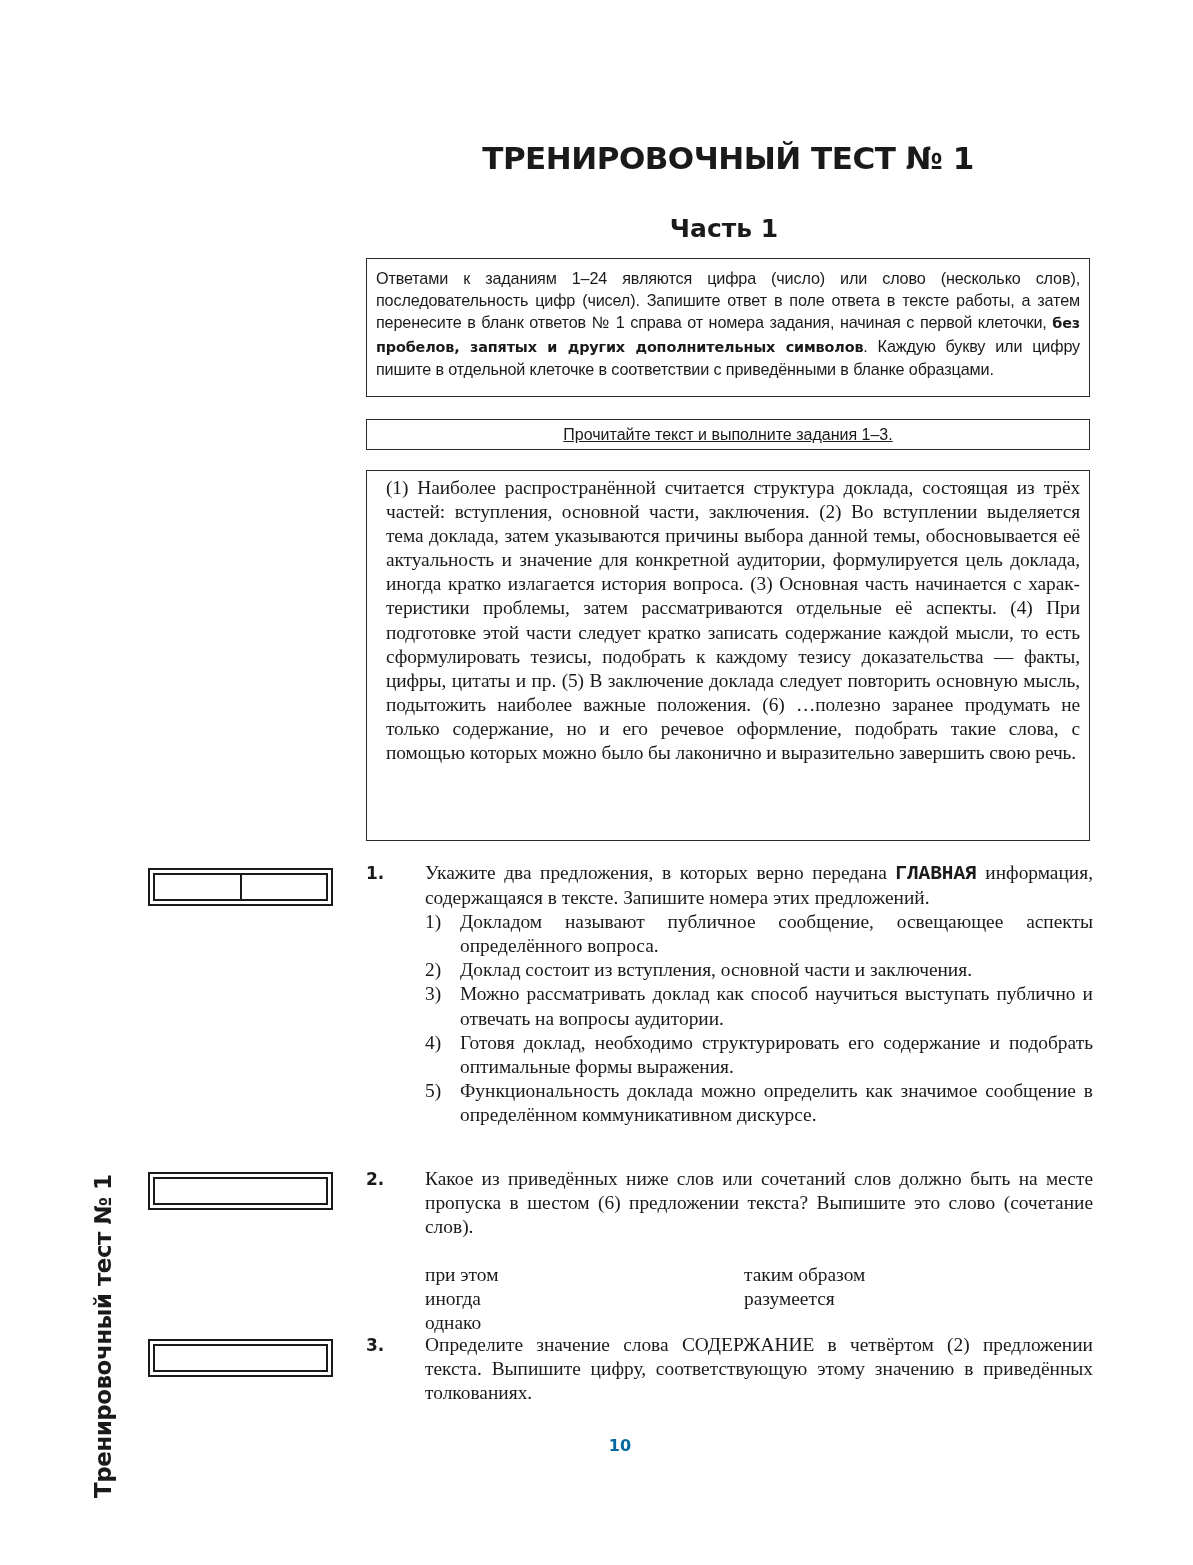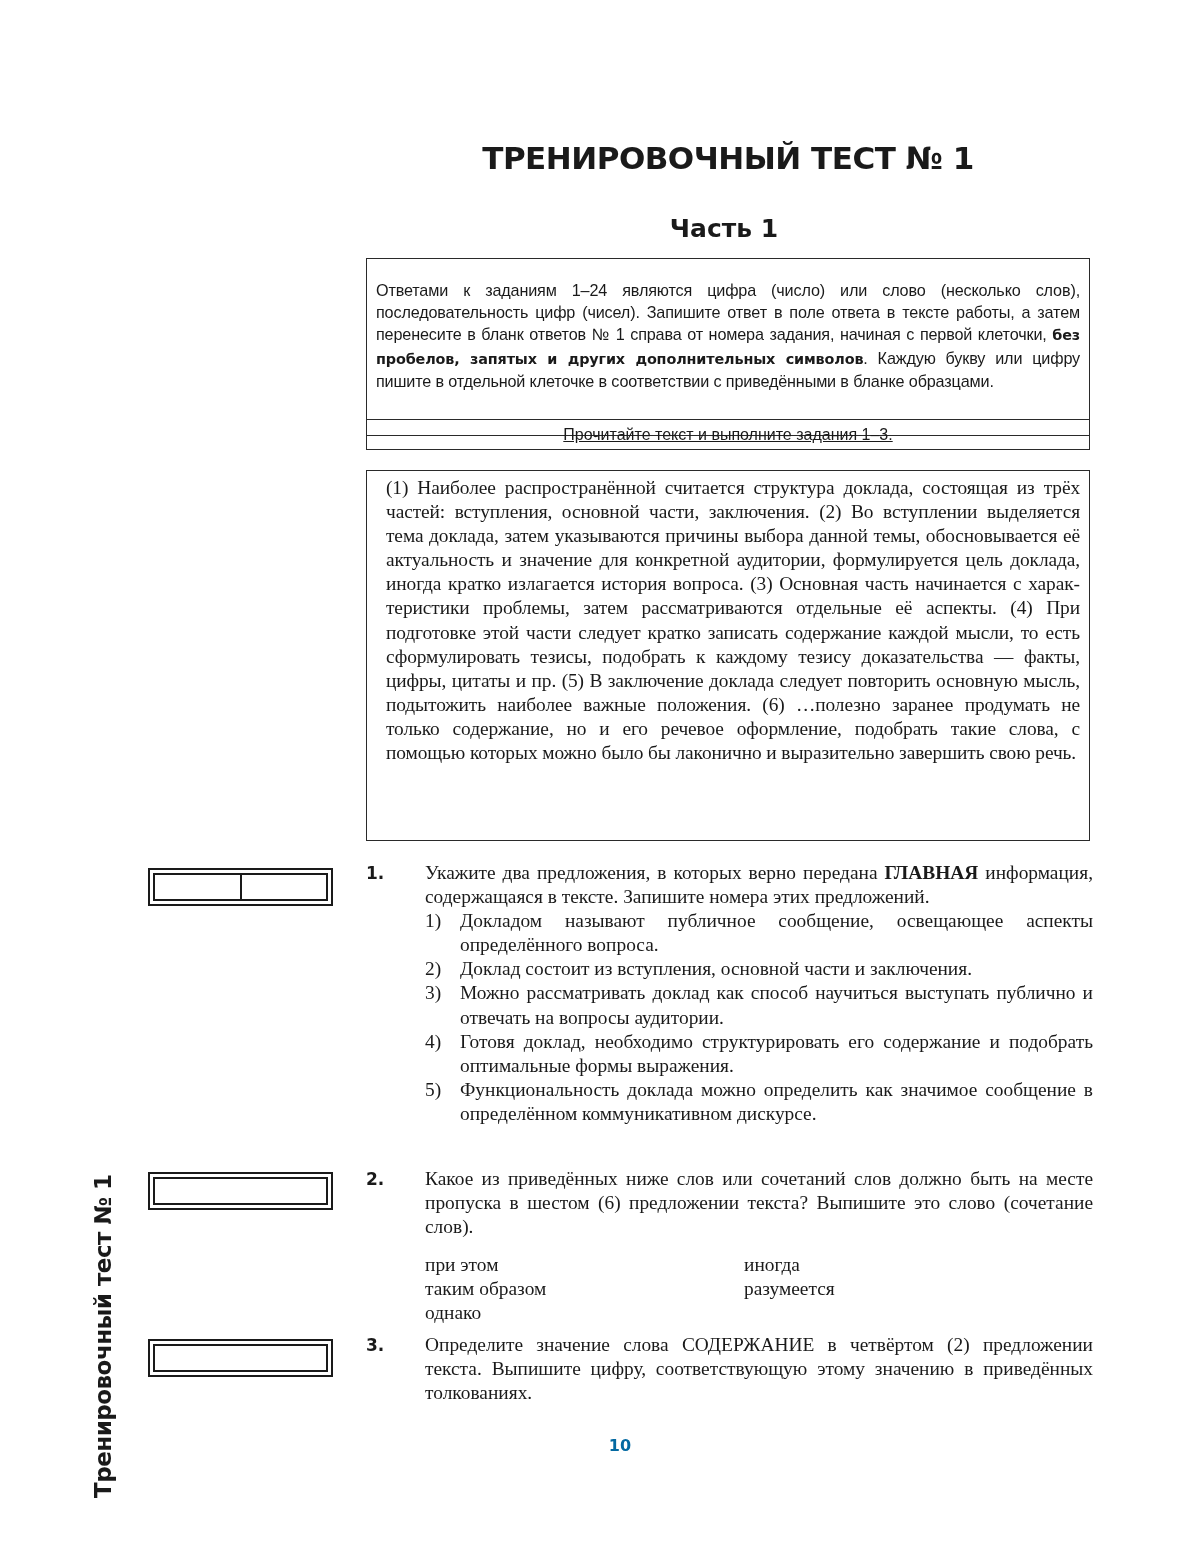--- a/index.html
+++ b/index.html
@@ -9,23 +9,23 @@
     position: absolute; left: 366px; width: 724px; top: 140px;
     text-align: center; font-family: "DejaVu Sans", sans-serif; font-weight: bold;
     font-size: 31px; letter-spacing: -0.5px; color: #1a1a1a;
   }
   .part-title {
     position: absolute; left: 362px; width: 724px; top: 214px;
     text-align: center; font-family: "DejaVu Sans", sans-serif; font-weight: bold;
     font-size: 25px; color: #1a1a1a;
   }
   .info-box {
-    position: absolute; left: 366px; top: 258px; width: 724px; height: 178px;
+    position: absolute; left: 366px; top: 258px; width: 724px; height: 139px;
     box-sizing: border-box; border: 1.5px solid #2a2a2a;
-    padding: 20px 9px 0 9px;
+    padding: 8px 9px 0 9px;
     font-family: "Liberation Sans", sans-serif; font-size: 16.2px; line-height: 22.2px;
     text-align: justify; letter-spacing: -0.15px;
   }
   .info-box b { font-family: "DejaVu Sans", sans-serif; font-size: 14.4px; }
   .instr-box {
     position: absolute; left: 366px; top: 419px; width: 724px; height: 31px;
     box-sizing: border-box; border: 1.5px solid #2a2a2a;
     text-align: center; font-family: "Liberation Sans", sans-serif; font-size: 16px; line-height: 29px; text-decoration: underline;
   }
   .passage-box {
@@ -52,26 +52,26 @@
   }
   .task-num {
     position: absolute; left: 0; top: 2px;
     font-family: "DejaVu Sans", sans-serif; font-weight: bold; font-size: 17px;
   }
   .task-body {
     margin-left: 59px;
     font-family: "Liberation Serif", serif; font-size: 19.4px; line-height: 24.1px;
     text-align: justify;
   }
-  .task-body b { font-weight: bold; }
+  .task-body b { font-weight: bold; font-family: Liberation Mono, monospace; }
   .options { margin: 0; padding: 0; list-style: none; }
   .options li { position: relative; padding-left: 35px; text-align: justify; }
   .options .onum { position: absolute; left: 0; top: 0; }
   .word-grid {
-    display: grid; grid-template-columns: 319px 1fr; margin-top: 14px;
+    display: grid; grid-template-columns: 319px 1fr; margin-top: 24px;
   }
   .side-label {
     position: absolute; left: 90px; top: 1498px;
     transform-origin: 0 0; transform: rotate(-90deg);
     font-family: "DejaVu Sans", sans-serif; font-weight: bold; font-size: 23px;
     white-space: nowrap; letter-spacing: -0.5px; color: #1a1a1a;
   }
   .page-number {
     position: absolute; left: 580px; width: 80px; top: 1436px; text-align: center;
     font-family: "DejaVu Sans", sans-serif; font-size: 16px; font-weight: bold; color: #0369a1;
@@ -117,22 +117,22 @@
   <div class="inner">
     <div class="cell"></div>
   </div>
 </div>
 <div class="task" style="top:1167px;">
   <div class="task-num">2.</div>
   <div class="task-body">
     <div>Какое из приведённых ниже слов или сочетаний слов долж­но быть на месте пропуска в шестом (6) предложении текста? Выпишите это слово (сочетание слов).</div>
     <div class="word-grid">
       <div>при этом</div>
+      <div>таким образом</div>
       <div>иногда</div>
-      <div>таким образом</div>
       <div>разумеется</div>
       <div>однако</div>
     </div>
   </div>
 </div>
 
 <div class="answer-box" style="top:1339px;">
   <div class="inner">
     <div class="cell"></div>
   </div>

